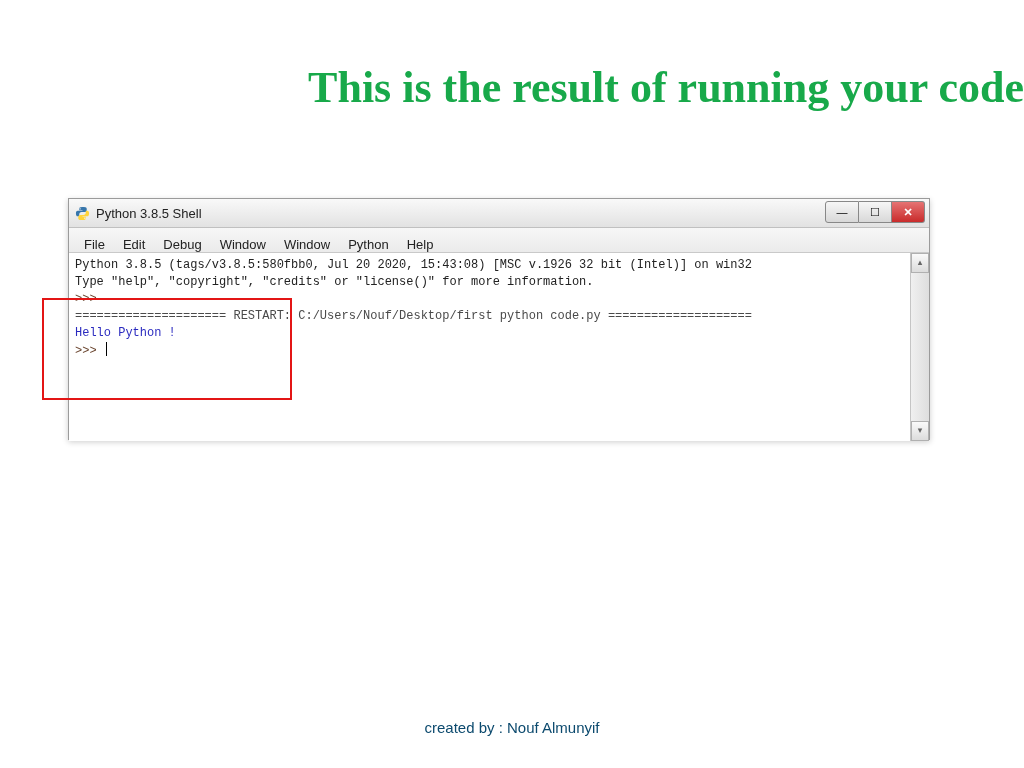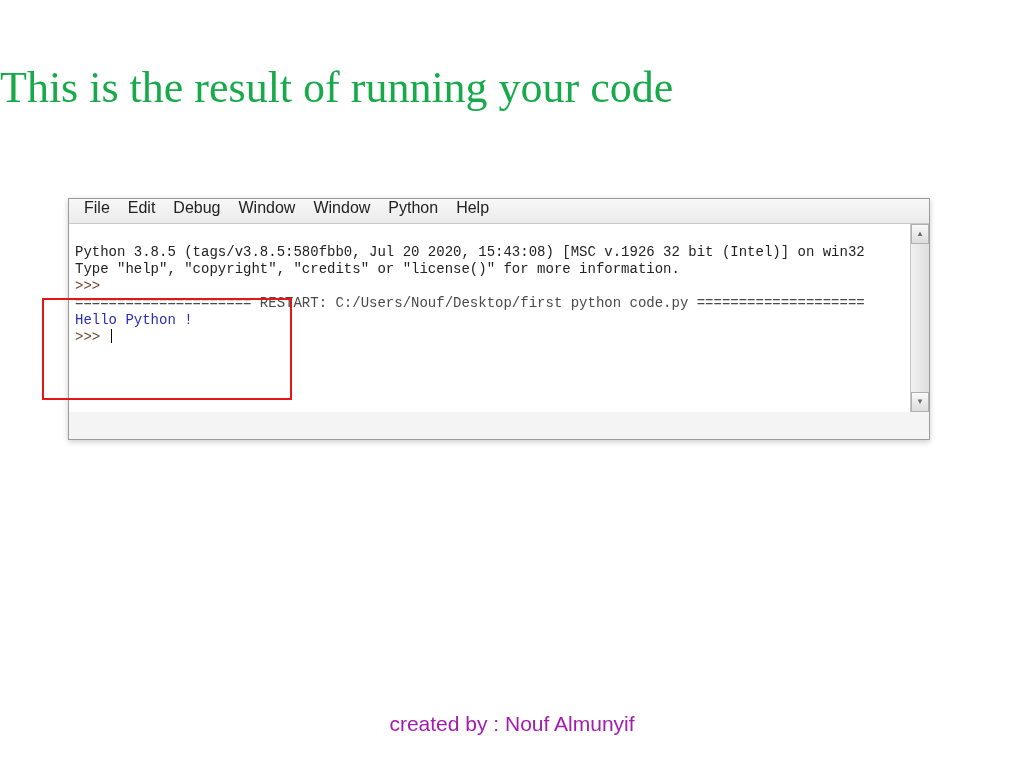--- a/index.html
+++ b/index.html
@@ -1,50 +1,72 @@
 <!DOCTYPE html>
 <html><head>
 <meta charset="utf-8">
 <style>
   html,body{margin:0;padding:0;width:1024px;height:768px;font-family:"Segoe UI",Arial,sans-serif;background:#fff;overflow:hidden}
   .slide{position:relative;width:1024px;height:768px}
-  .title{position:absolute;left:0;right:0;top:62px;text-align:left;font-family:"Times New Roman",serif;font-size:44px;color:#18a94a;font-weight:400}
+  .title{position:absolute;left:0;right:0;top:62px;text-align:right;font-family:"Times New Roman",serif;font-size:44px;color:#18a94a;font-weight:700}
   .blur-behind{position:absolute;left:208px;top:198px;font-family:"Times New Roman",serif;font-size:32px;color:#333;filter:blur(3px);opacity:.45;letter-spacing:.5px}
   .window{position:absolute;left:68px;top:198px;width:860px;height:240px;border:1px solid #9b9b9b;background:#f4f4f4;box-shadow:0 2px 6px rgba(0,0,0,.2)}
   .titlebar{height:28px;background:linear-gradient(#f9f9f9,#e2e2e2);border-bottom:1px solid #c0c0c0;display:flex;align-items:center;padding:0 6px;position:relative}
   .tb-icon{width:15px;height:15px;display:inline-flex;align-items:center;justify-content:center}
   .tb-title{font-size:13px;color:#222;margin-left:6px}
   .winbtns{position:absolute;right:4px;top:2px;display:flex;gap:0}
   .winbtn{width:32px;height:20px;border:1px solid #888;font-size:11px;display:flex;align-items:center;justify-content:center;font-family:Arial,sans-serif;cursor:default}
   .winbtn.min{background:linear-gradient(#f6f6f6,#d8d8d8);border-radius:3px 0 0 3px}
   .winbtn.max{background:linear-gradient(#f6f6f6,#d8d8d8);border-left:none}
   .winbtn.close{background:linear-gradient(#e57373,#c92b2b);border-left:none;border-radius:0 3px 3px 0;color:#fff;font-weight:bold}
-  .menubar{height:24px;background:linear-gradient(#f7f7f7,#ebebeb);border-bottom:1px solid #c9c9c9;display:flex;align-items:flex-start;padding:0 6px;font-size:16px;color:#222}
+  .menubar{height:24px;background:linear-gradient(#f7f7f7,#ebebeb);border-bottom:1px solid #c9c9c9;display:flex;align-items:flex-end;padding:0 6px;font-size:13px;color:#222}
   .menuitem{padding:0 9px;cursor:default}
   .client{position:relative;background:#fff;height:calc(100% - 52px);display:flex}
-  .content{flex:1;padding:20px 6px;font-family:"Courier New",monospace;font-size:14px;line-height:17px;color:#222;white-space:pre;overflow:hidden}
+  .content{flex:1;padding:4px 6px;font-family:"Courier New",monospace;font-size:12px;line-height:17px;color:#222;white-space:pre;overflow:hidden}
   .scrollbar{width:18px;background:linear-gradient(90deg,#f0f0f0,#dedede);border-left:1px solid #c5c5c5;display:flex;flex-direction:column}
   .sb-btn{height:18px;border:1px solid #b0b0b0;margin:0;background:linear-gradient(#fafafa,#dcdcdc);font-size:9px;line-height:16px;text-align:center;color:#666}
   .sb-track{flex:1}
   .prompt{color:#6b4630}
   .restart{color:#4a4a4a}
   .output{color:#2a2abf}
   .caret{display:inline-block;width:1px;height:14px;background:#000;vertical-align:-2px;margin-left:2px}
   .redbox{position:absolute;left:42px;top:298px;width:246px;height:98px;border:2.5px solid #e31515;pointer-events:none}
-  .footer{position:absolute;left:0;right:0;bottom:32px;text-align:center;color:#a21caf;font-size:21px}
+  .footer{position:absolute;left:0;right:0;bottom:32px;text-align:center;color:#0c4a6e;font-size:15px}
 </style>
 </head>
 <body>
 <div class="slide">
 
 <div class="title">This is the result of running your code</div>
 
 <div class="blur-behind">The line looks like this:</div>
 
 <div class="window">
+  <div class="titlebar">
+    <span class="tb-icon">
+      <svg width="15" height="15" viewBox="0 0 32 32">
+            <path fill="#3776ab" d="M15 2c-5 0-6 2-6 4v3h7v1H6c-3 0-4 2-4 6s1 6 4 6h3v-4c0-3 2-5 5-5h7c2 0 4-2 4-4V6c0-2-1-4-6-4h-4z"></path>
+            <circle cx="11" cy="6" r="1.3" fill="#fff"></circle>
+            <path fill="#ffd43b" d="M17 30c5 0 6-2 6-4v-3h-7v-1h10c3 0 4-2 4-6s-1-6-4-6h-3v4c0 3-2 5-5 5h-7c-2 0-4 2-4 4v3c0 2 1 4 6 4h4z"></path>
+            <circle cx="21" cy="26" r="1.3" fill="#fff"></circle>
+          </svg>
+    </span>
+    <span class="tb-title">Python 3.8.5 Shell</span>
+    <div class="winbtns">
+      <div class="winbtn min">
+            <span>—</span>
+          </div>
+      <div class="winbtn max">
+            <span>☐</span>
+          </div>
+      <div class="winbtn close">
+            <span>✕</span>
+          </div>
+    </div>
+  </div>
   <div class="menubar">
     <span class="menuitem">File</span>
     <span class="menuitem">Edit</span>
     <span class="menuitem">Debug</span>
     <span class="menuitem">Window</span>
     <span class="menuitem">Window</span>
     <span class="menuitem">Python</span>
     <span class="menuitem">Help</span>
   </div>
   <div class="client">

